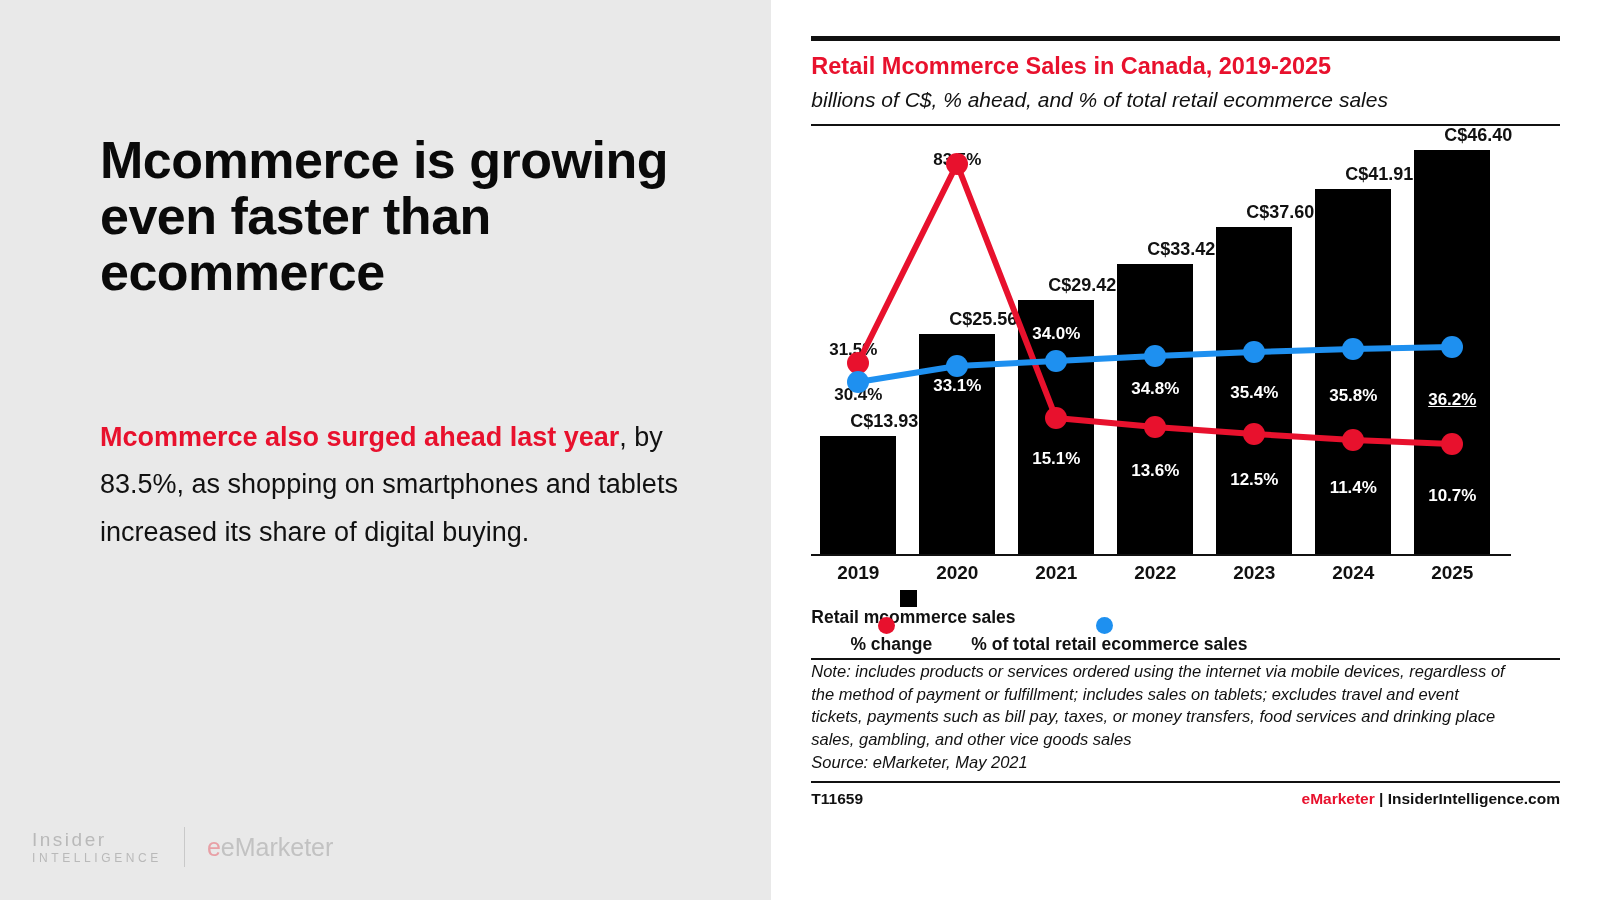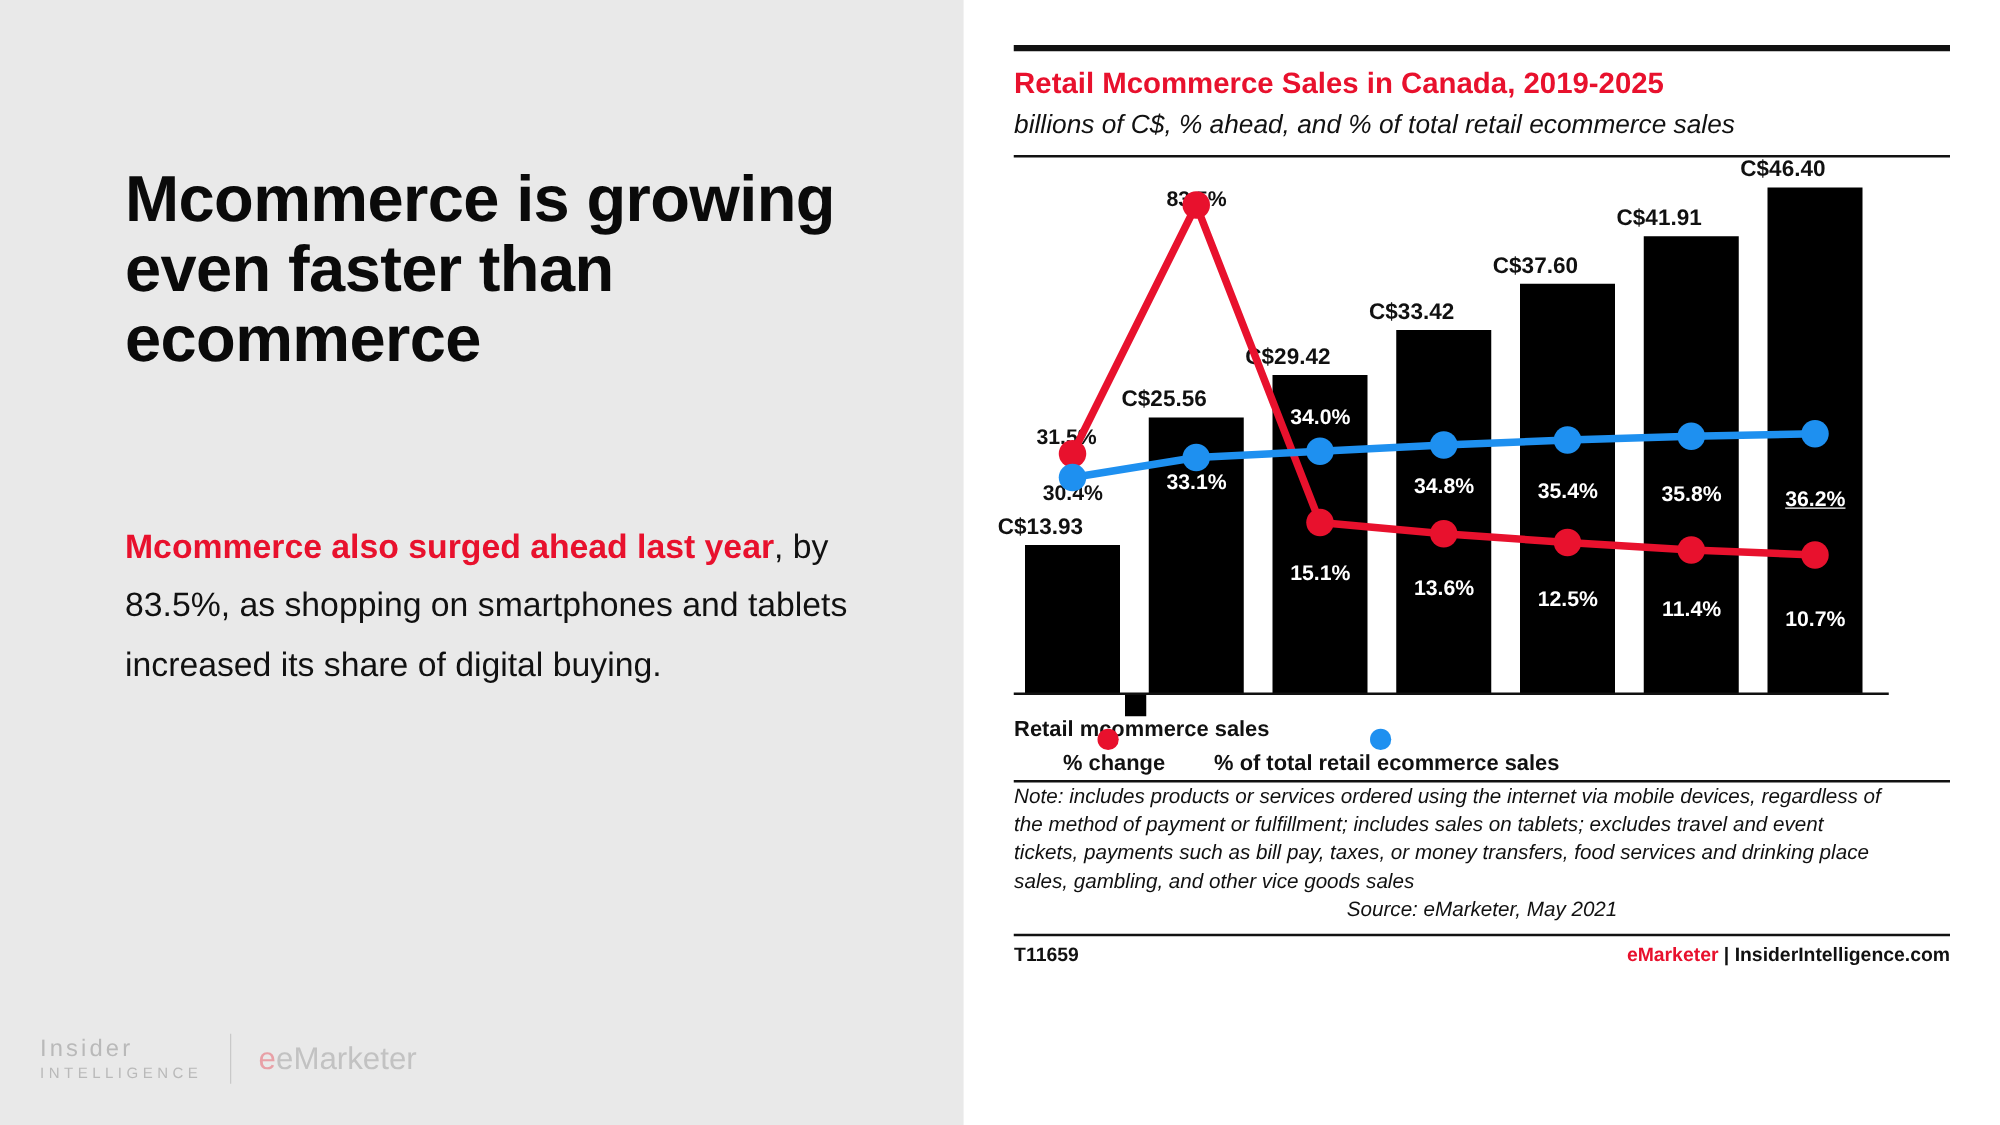--- a/index.html
+++ b/index.html
@@ -136,21 +136,21 @@
     height: 420px;
   }
   .bar {
     position: absolute;
     bottom: 0;
     background: #000000;
     width: 74px;
   }
   .bar-value {
     position: absolute;
-    text-align: left;
+    text-align: right;
     font-size: 18px;
     font-weight: bold;
     color: #111111;
     width: 120px;
   }
   .inbar-label {
     position: absolute;
     text-align: center;
     font-size: 17px;
     font-weight: bold;
@@ -229,21 +229,20 @@
     font-style: italic;
     color: #111111;
     line-height: 1.38;
     width: 700px;
   }
   .source {
     font-size: 16.5px;
     font-style: italic;
     color: #111111;
     line-height: 1.38;
-    text-align: center;
   }
   .rule-bottom {
     margin-top: 7px;
     height: 2px;
     background: #111111;
   }
   .footer {
     margin-top: 7px;
     display: flex;
     justify-content: space-between;
@@ -342,20 +341,29 @@
           <circle cx="344" cy="220" r="11" fill="#1e90f0"></circle>
           <circle cx="443" cy="216" r="11" fill="#1e90f0"></circle>
           <circle cx="542" cy="213" r="11" fill="#1e90f0"></circle>
           <circle cx="641" cy="211" r="11" fill="#1e90f0"></circle>
         </svg>
 
         <div class="axis-line"></div>
       </div>
     </div>
 
+    <div class="xaxis">
+      <div class="xtick" style="left:-8px;">2019</div>
+      <div class="xtick" style="left:91px;">2020</div>
+      <div class="xtick" style="left:190px;">2021</div>
+      <div class="xtick" style="left:289px;">2022</div>
+      <div class="xtick" style="left:388px;">2023</div>
+      <div class="xtick" style="left:487px;">2024</div>
+      <div class="xtick" style="left:586px;">2025</div>
+    </div>
 
     <div class="legend">
       <div class="legend-row">
         <div class="legend-item">
           <span class="swatch-square"></span>
           <span>Retail mcommerce sales</span>
         </div>
       </div>
       <div class="legend-row">
         <div class="legend-item" style="width:160px; margin-right:0;">

